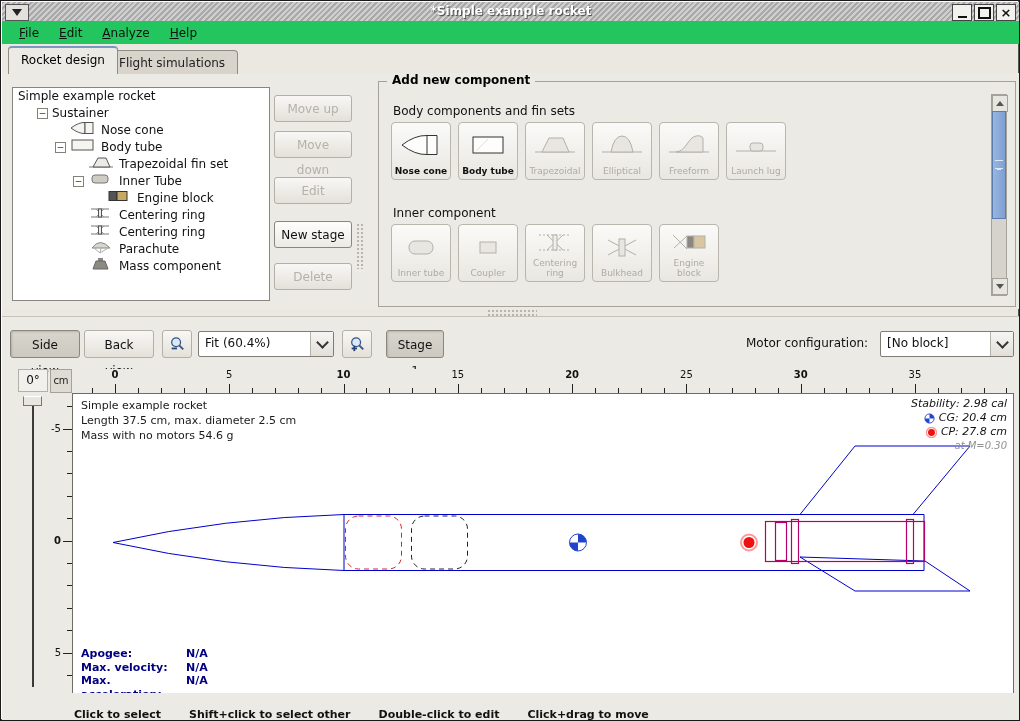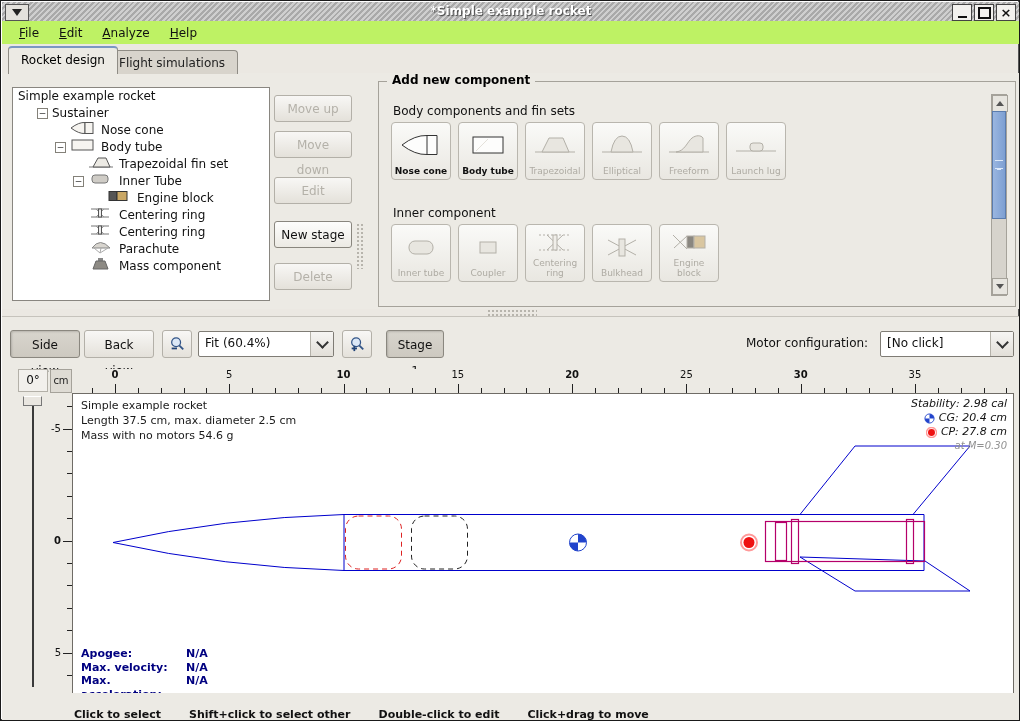--- a/index.html
+++ b/index.html
@@ -10,21 +10,21 @@
     border-bottom:1px solid #6f6f6f;}
   .win-menu-btn{position:absolute;left:3px;top:2px;width:22px;height:15px;background:#e3e1dc;border:1px solid #555;display:flex;align-items:center;justify-content:center;}
   .win-menu-btn .tri{width:0;height:0;border-left:5px solid transparent;border-right:5px solid transparent;border-top:7px solid #222;}
   .title-text{position:absolute;left:0;right:0;top:2px;text-align:center;font-size:12px;font-weight:bold;color:#fff;text-shadow:1px 1px 1px #444;}
   .win-ctrls{position:absolute;right:4px;top:2px;display:flex;gap:2px;}
   .win-ctrl{width:18px;height:15px;background:#f2f1ee;border:1px solid #444;display:flex;align-items:center;justify-content:center;font-size:11px;font-weight:bold;color:#111;line-height:1;}
   .glyph-min{width:9px;height:3px;border-bottom:2px solid #111;margin-top:5px;}
   .glyph-max{width:9px;height:8px;border:2px solid #111;}
   .glyph-close{font-size:13px;font-weight:bold;}
   
-  .menubar{position:absolute;left:1px;top:20px;width:1018px;height:23px;background:#bef264;display:flex;align-items:center;padding-left:8px;box-sizing:border-box;gap:2px;}
+  .menubar{position:absolute;left:1px;top:20px;width:1018px;height:23px;background:#22c55e;display:flex;align-items:center;padding-left:8px;box-sizing:border-box;gap:2px;}
   .menu-item{font-size:12px;color:#111;padding:2px 9px;cursor:default;}
   .menu-item u{text-decoration:underline;}
   
   .tabrow{position:absolute;left:1px;top:44px;width:1018px;height:28px;border-bottom:1px solid #a29f97;}
   .tab{position:absolute;box-sizing:border-box;font-size:12px;padding:5px 12px 0 12px;border:1px solid #8f8c85;border-bottom:none;border-radius:4px 4px 0 0;}
   .tab.active{left:6px;top:1px;height:28px;background:#eceae4;border-top:2px solid #7a97c2;z-index:2;color:#000;}
   .tab.inactive{left:104px;top:5px;height:24px;background:#d8d4cc;color:#222;z-index:1;}
   
   .top-section{position:absolute;left:1px;top:72px;width:1018px;height:236px;background:#eceae4;}
   .tree-panel{position:absolute;left:10px;top:14px;width:256px;height:212px;background:#fff;border:1px solid #898680;overflow:hidden;}
@@ -355,21 +355,21 @@
         <line x1="11.5" y1="10.5" x2="16" y2="15" stroke="#335588" stroke-width="2"></line>
         <line x1="3" y1="14" x2="9" y2="14" stroke="#224477" stroke-width="2"></line>
         <line x1="6" y1="11" x2="6" y2="17" stroke="#224477" stroke-width="2"></line>
       </svg>
     </button>
 
     <button class="btn toolbar-btn pressed" style="left:384px;width:58px">Stage 1</button>
 
     <div class="motor-label" style="left:744px">Motor configuration:</div>
     <div class="combo" style="left:878px;top:14px;width:134px;height:26px">
-      <span class="val">[No click]</span>
+      <span class="val">[No block]</span>
       <span class="arrow">
           <span class="chev"></span>
         </span>
     </div>
 
     <div class="rot-box">0°</div>
     <div class="slider-track"></div>
     <div class="slider-handle"></div>
     <div class="cm-box">cm</div>
     <div class="hruler" id="hruler">

